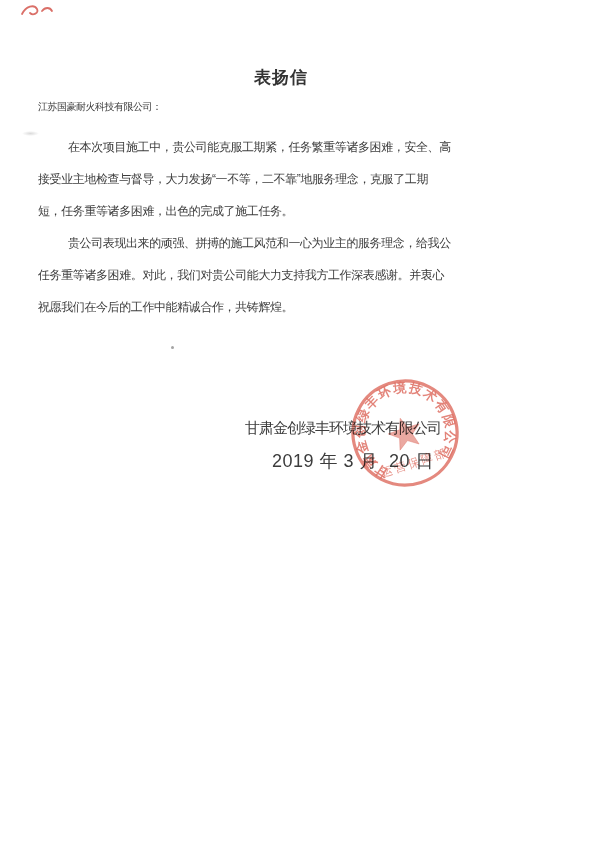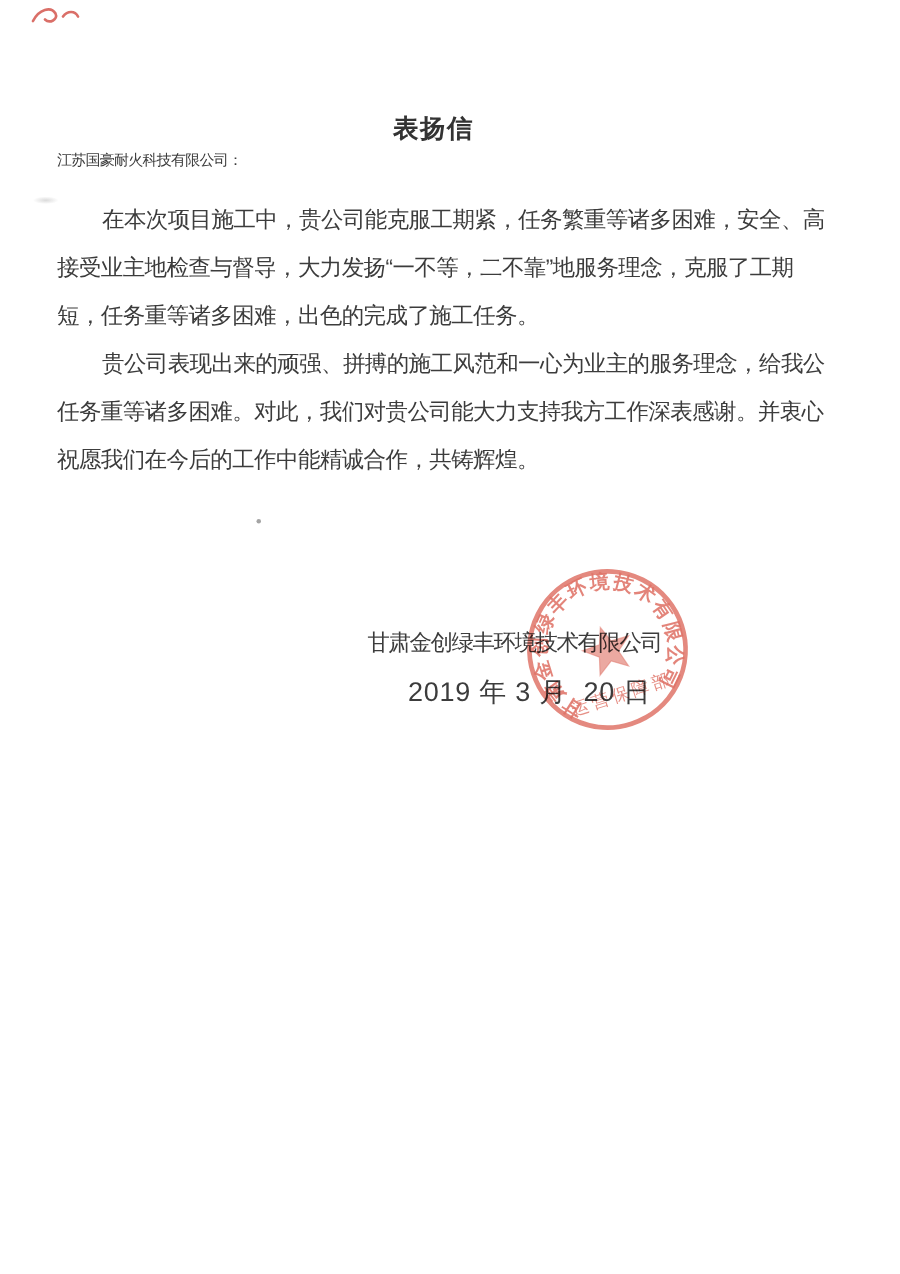--- a/index.html
+++ b/index.html
@@ -15,29 +15,29 @@
     overflow:hidden;
     font-family:"Liberation Sans","DejaVu Sans",sans-serif;
     color:var(--ink);
   }
   .title{
     position:absolute;top:66px;left:0;width:562px;
     text-align:center;
     font-size:17px;font-weight:bold;
     letter-spacing:1px;
     color:#333;
-    margin:8px;
+    margin:0;
   }
   .salutation{
     position:absolute;top:100px;left:38px;
     font-size:10px;letter-spacing:-0.5px;
   }
   .body{
     position:absolute;top:131px;left:38px;width:514px;
-    font-size:15px;letter-spacing:-0.4px;
+    font-size:12px;letter-spacing:-0.4px;
   }
   .body .line{
     height:32px;line-height:32px;
     white-space:nowrap;
   }
   .body .line.indent{padding-left:30px;}
   .signature{
     position:absolute;top:419px;left:245px;
     font-size:15px;letter-spacing:-1px;
     z-index:1;

